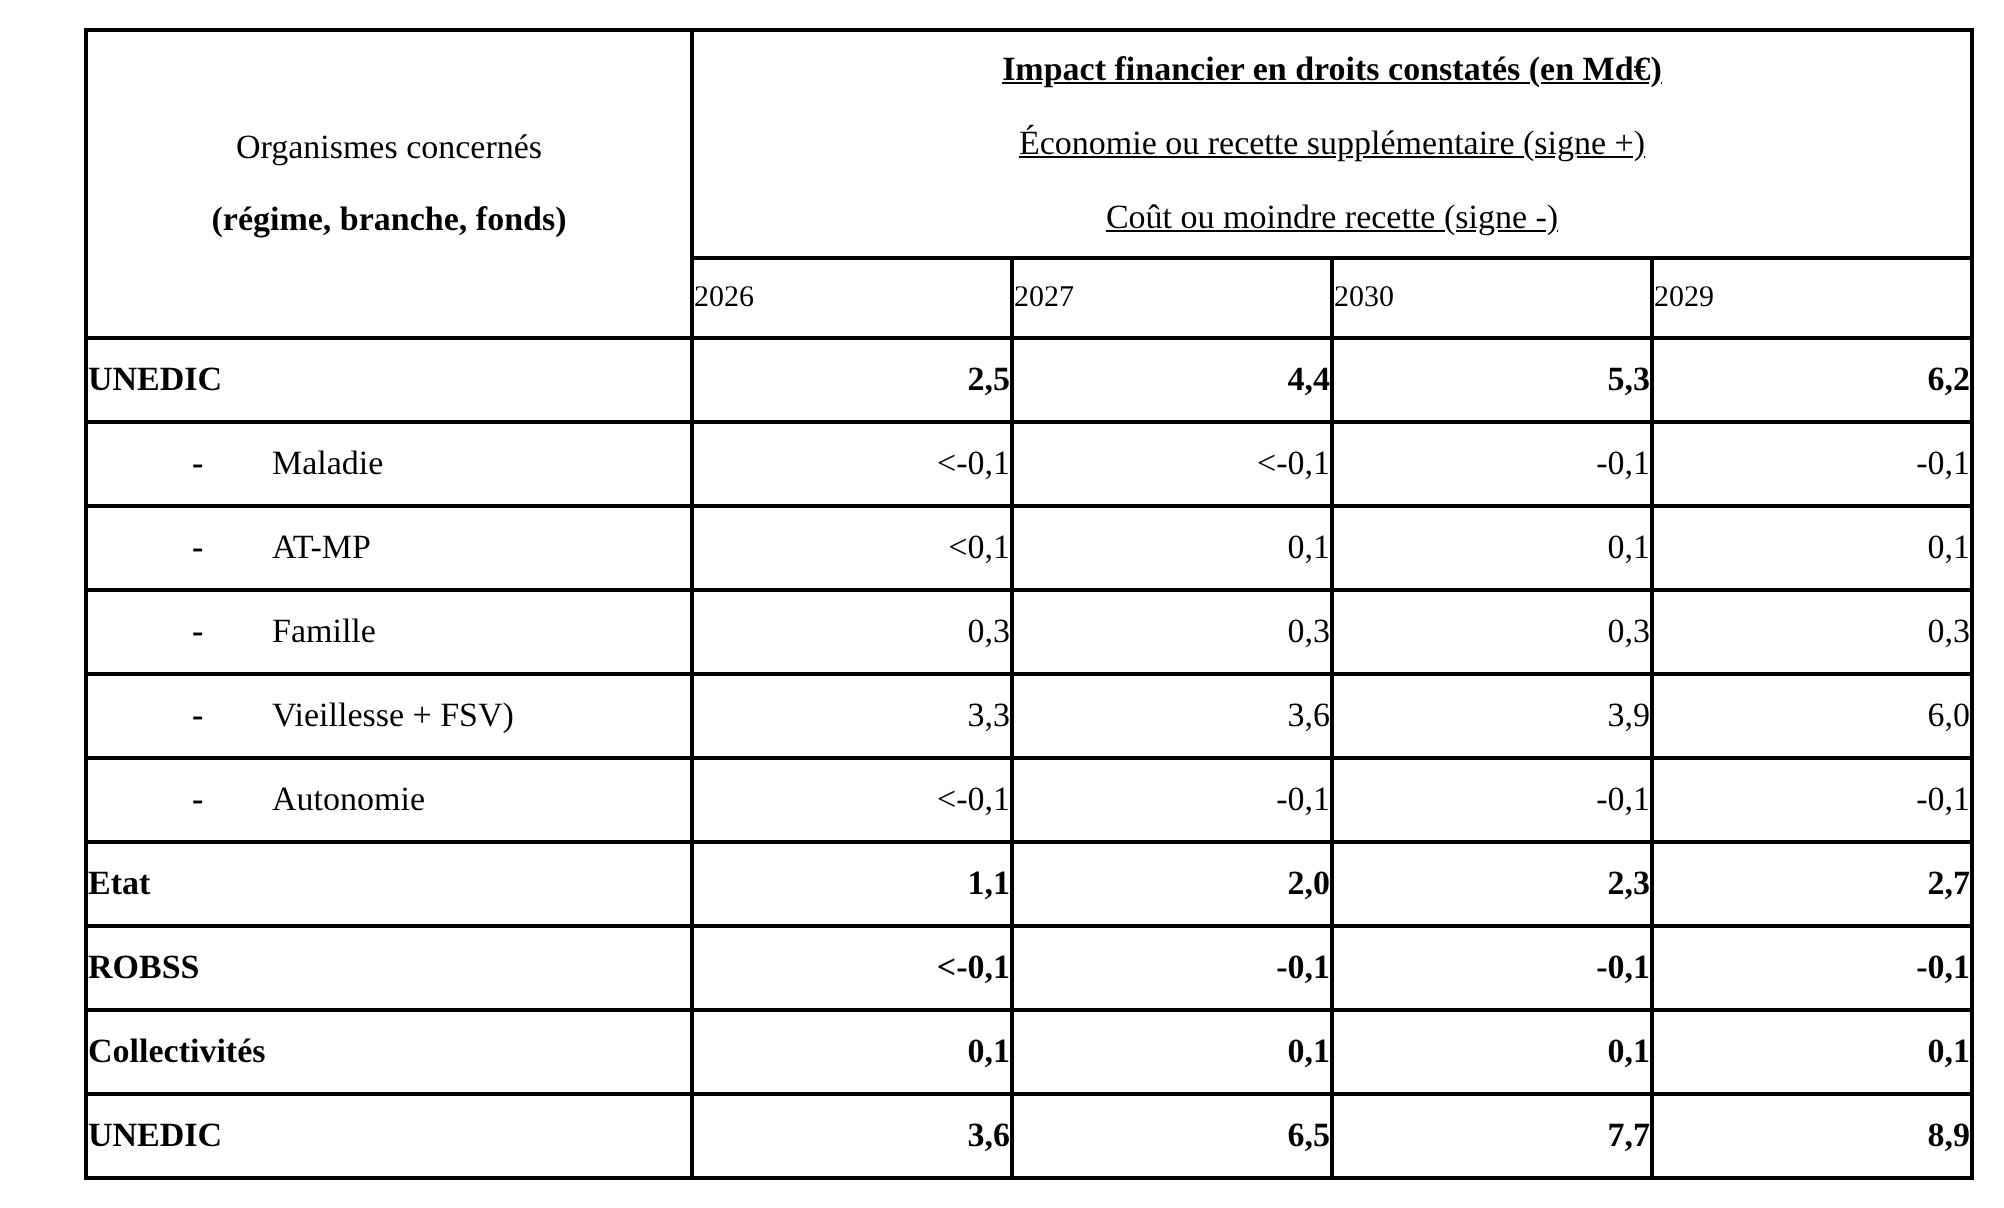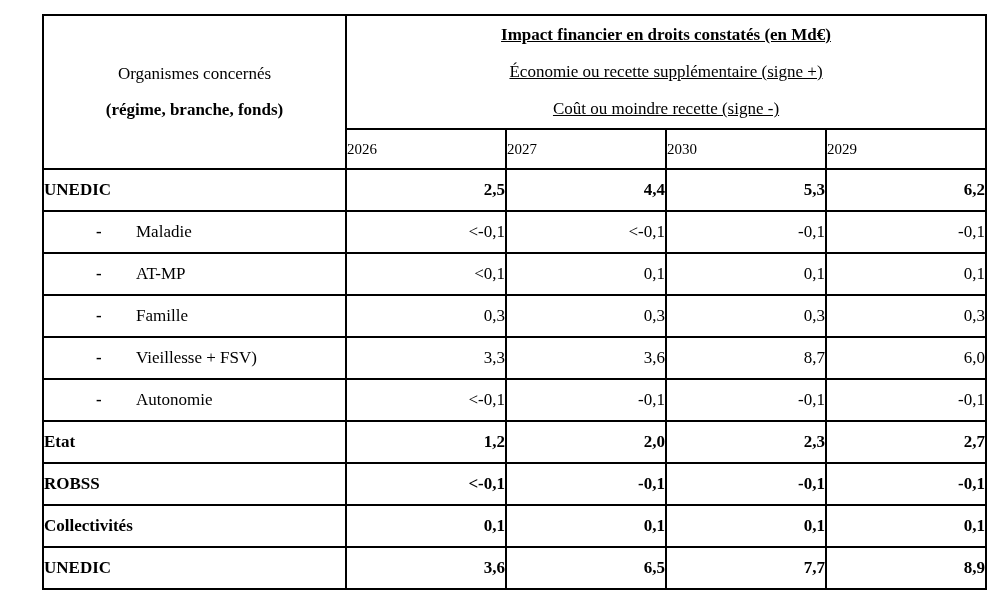--- a/index.html
+++ b/index.html
@@ -139,35 +139,35 @@
         <td class="value-cell">0,3</td>
         <td class="value-cell">0,3</td>
         <td class="value-cell">0,3</td>
         <td class="value-cell">0,3</td>
       </tr>
 
       <tr class="data-row">
         <td class="label-cell sub"><span class="dash">-</span><span>Vieillesse + FSV)</span></td>
         <td class="value-cell">3,3</td>
         <td class="value-cell">3,6</td>
-        <td class="value-cell">8,7</td>
+        <td class="value-cell">3,9</td>
         <td class="value-cell">6,0</td>
       </tr>
 
       <tr class="data-row">
         <td class="label-cell sub"><span class="dash">-</span><span>Autonomie</span></td>
         <td class="value-cell">&lt;-0,1</td>
         <td class="value-cell">-0,1</td>
         <td class="value-cell">-0,1</td>
         <td class="value-cell">-0,1</td>
       </tr>
 
       <tr class="data-row bold-row">
         <td class="label-cell main">Etat</td>
-        <td class="value-cell">1,2</td>
+        <td class="value-cell">1,1</td>
         <td class="value-cell">2,0</td>
         <td class="value-cell">2,3</td>
         <td class="value-cell">2,7</td>
       </tr>
 
       <tr class="data-row bold-row">
         <td class="label-cell main">ROBSS</td>
         <td class="value-cell">&lt;-0,1</td>
         <td class="value-cell">-0,1</td>
         <td class="value-cell">-0,1</td>

